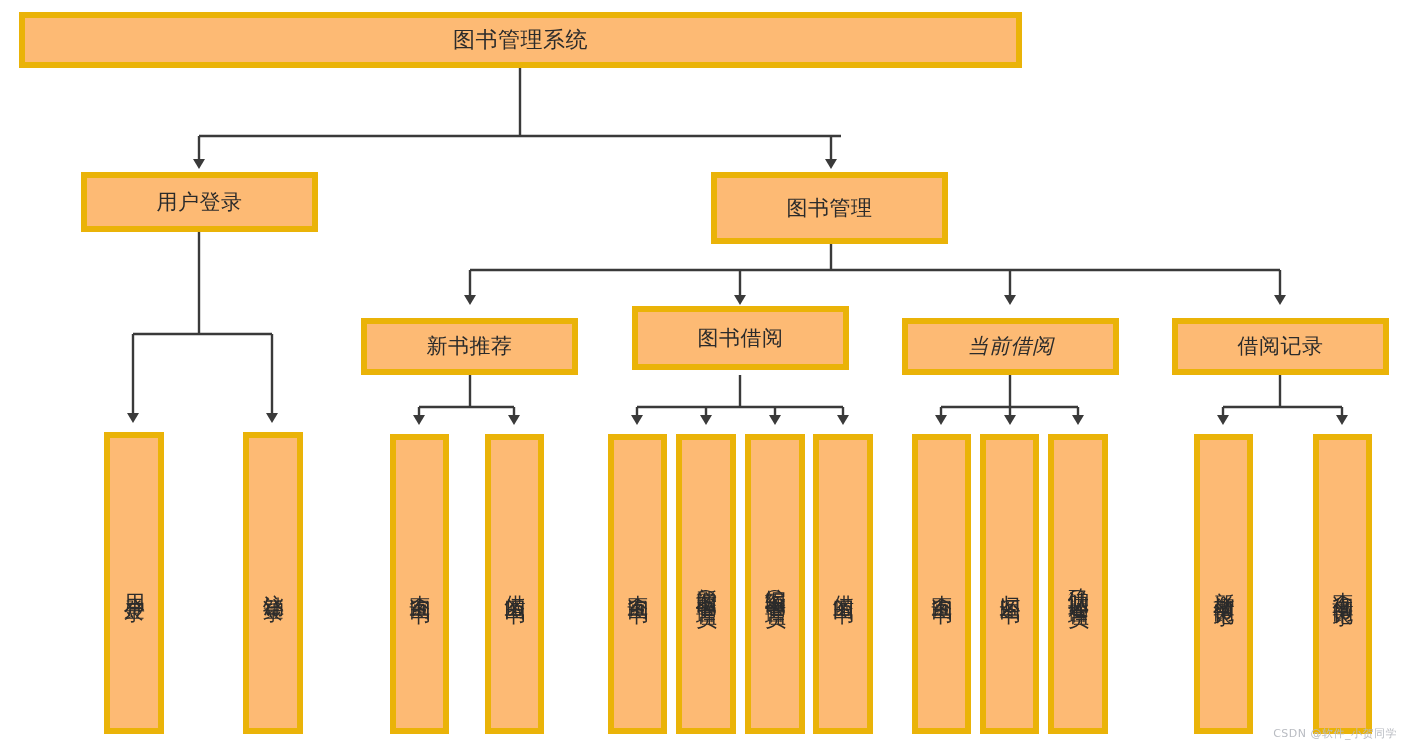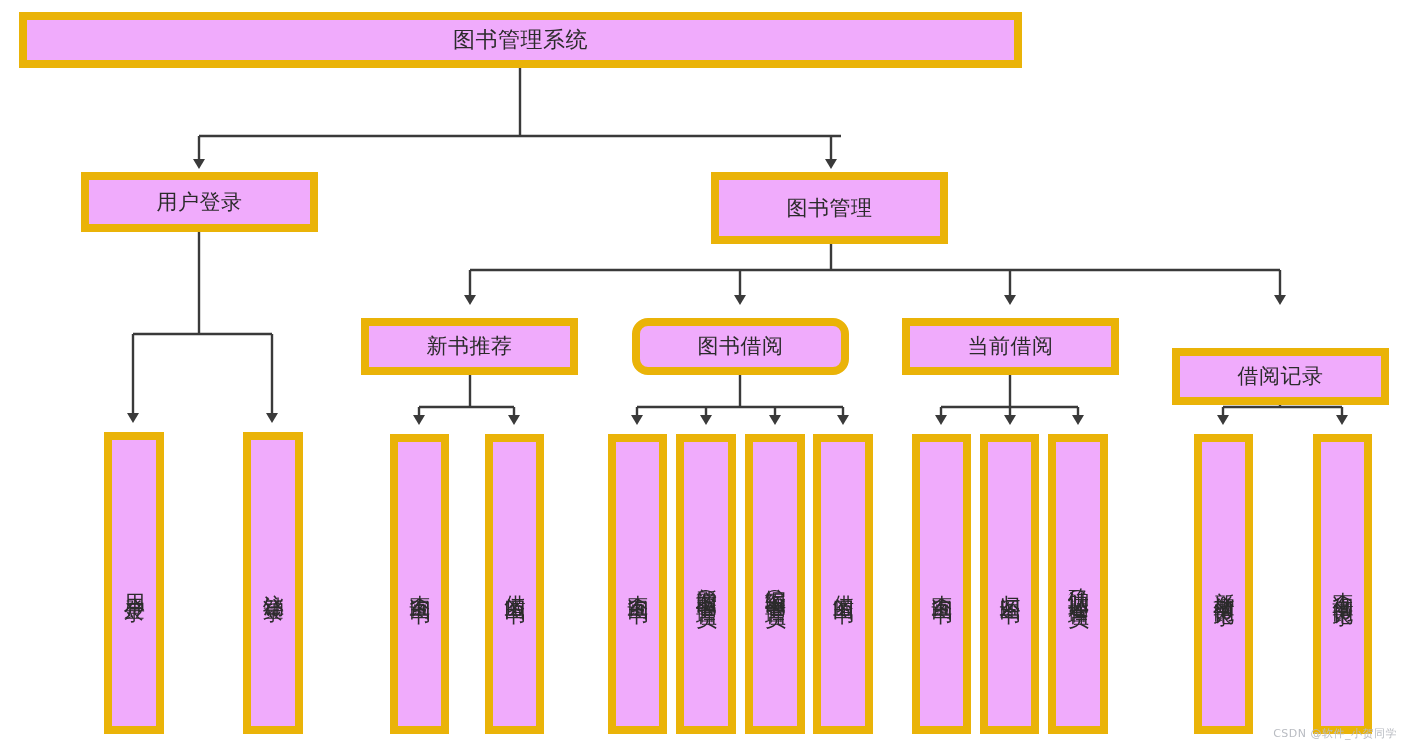--- a/index.html
+++ b/index.html
@@ -22,22 +22,22 @@
   svg.edges {
     position: absolute;
     left: 0;
     top: 0;
     width: 1405px;
     height: 747px;
   }
   .node {
     position: absolute;
     box-sizing: border-box;
-    border: 8px solid #eab308;
-    background: #f0abfc;
+    border: 6px solid #eab308;
+    background: #fdba74;
     display: flex;
     align-items: center;
     justify-content: center;
     color: #2b2b2b;
   }
   .node .label {
     font-size: 21px;
     line-height: 1.15;
     letter-spacing: 0.5px;
     white-space: nowrap;
@@ -145,29 +145,29 @@
   </div>
 
   <div class="node level1" style="left:711px; top:172px; width:237px; height:72px;">
     <span class="label">图书管理</span>
   </div>
 
   <div class="node level2" style="left:361px; top:318px; width:217px; height:57px;">
     <span class="label">新书推荐</span>
   </div>
 
-  <div class="node level2" style="left:632px; top:318px; width:217px; height:57px;border-radius:16px;">
+  <div class="node level2" style="left:632px; top:306px; width:217px; height:64px;">
     <span class="label">图书借阅</span>
   </div>
 
-  <div class="node level2" style="left:902px; top:318px; width:217px; height:57px;">
+  <div class="node level2" style="left:902px; top:318px; width:217px; height:57px;font-style:italic;">
     <span class="label">当前借阅</span>
   </div>
 
-  <div class="node level2" style="left:1172px; top:318px; width:217px; height:57px;margin-top:30px;">
+  <div class="node level2" style="left:1172px; top:318px; width:217px; height:57px;">
     <span class="label">借阅记录</span>
   </div>
 
   <div class="node vertical" style="left:104px; top:432px; width:60px; height:302px;">
     <span class="label">用户登录</span>
   </div>
 
   <div class="node vertical" style="left:243px; top:432px; width:60px; height:302px;">
     <span class="label">注销登录</span>
   </div>

